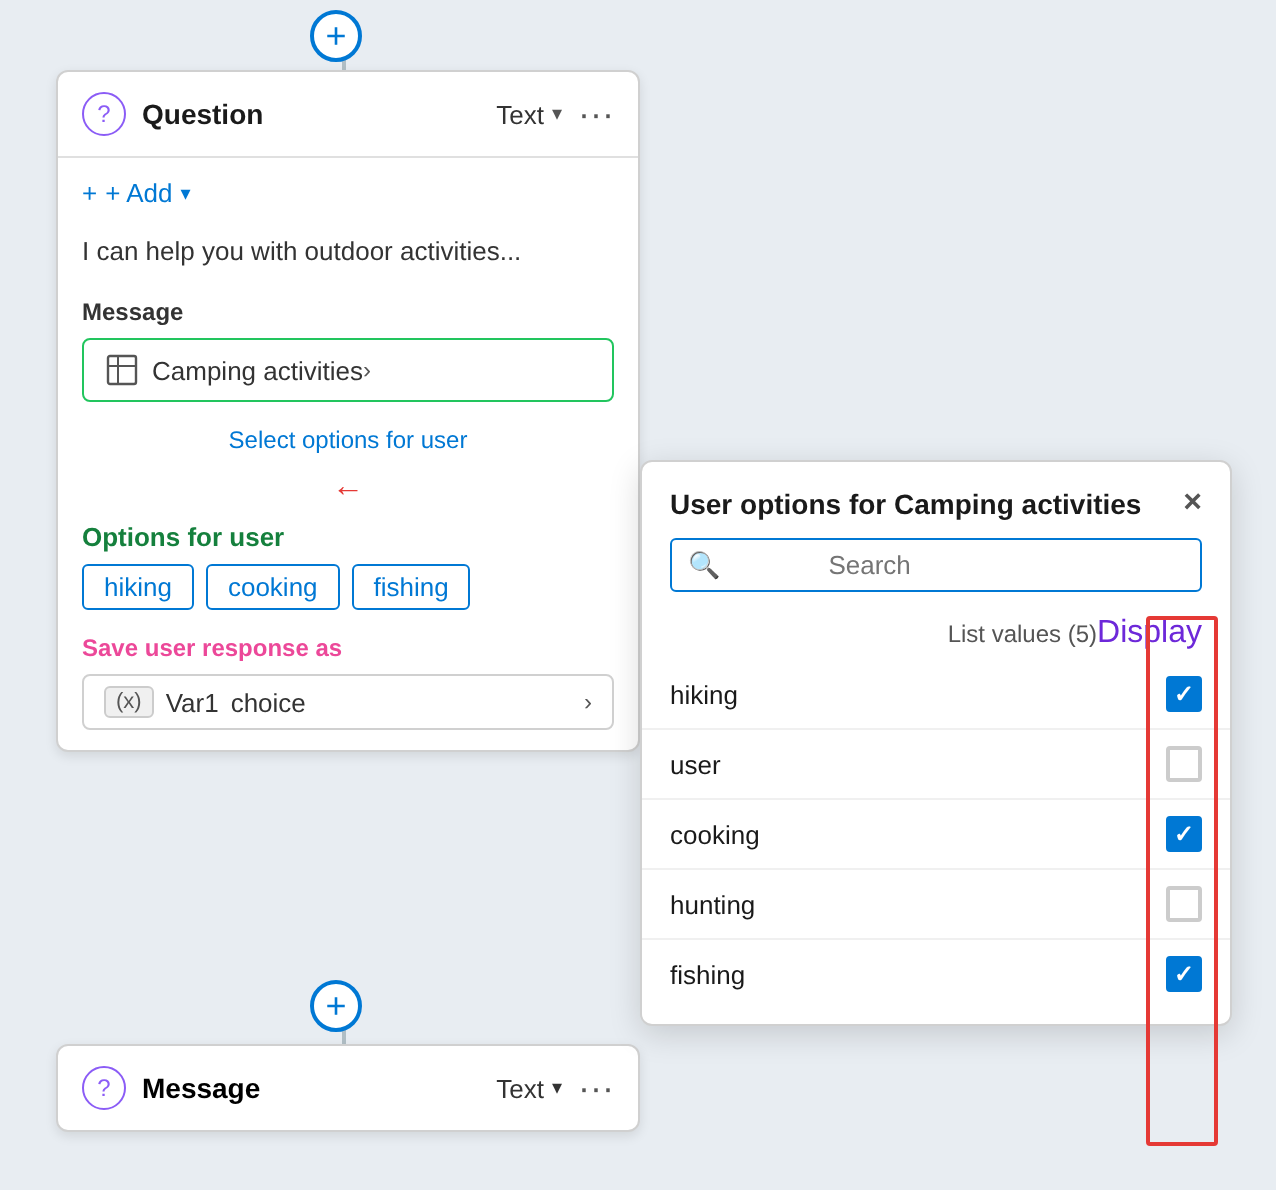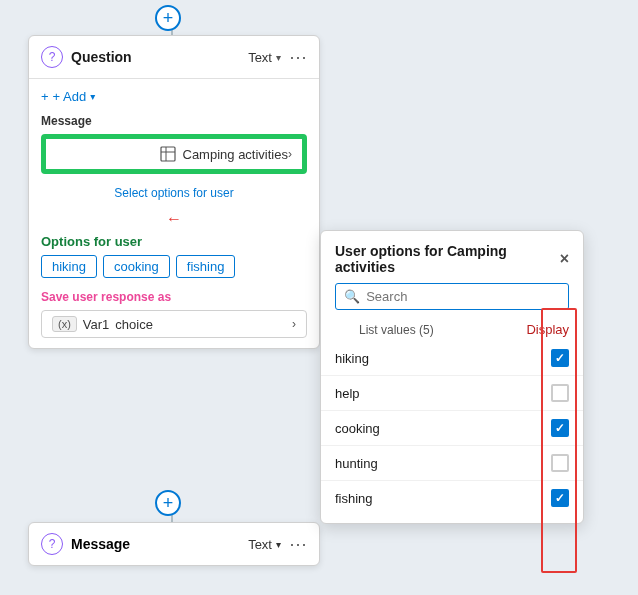--- a/index.html
+++ b/index.html
@@ -128,22 +128,22 @@
     .section-label {
       font-size: 12px;
       font-weight: 600;
       color: #333;
       margin-bottom: 6px;
     }
 
     .identify-row {
       display: flex;
       align-items: center;
-      justify-content: flex-end;
-      border: 5px solid #22c55e;
+      justify-content: flex-start;
+      border: 1px solid #22c55e;
       border-radius: 4px;
       padding: 6px 10px;
       margin-bottom: 12px;
       cursor: pointer;
     }
 
     .identify-inner {
       display: flex;
       align-items: center;
       gap: 6px;
@@ -262,21 +262,21 @@
     }
 
     .msg-title { font-weight: 600; font-size: 14px; flex: 1; }
     .msg-type { font-size: 13px; color: #333; display: flex; align-items: center; gap: 4px; }
 
     
     .popup-panel {
       position: absolute;
       left: 320px;
       top: 230px;
-      width: 264px;
+      width: 296px;
       background: white;
       border: 1px solid #d0d0d0;
       border-radius: 6px;
       box-shadow: 0 4px 16px rgba(0,0,0,0.15);
       z-index: 20;
     }
 
     .popup-header {
       display: flex;
       align-items: center;
@@ -304,33 +304,33 @@
     }
 
     .search-icon-small { color: #555; font-size: 13px; }
 
     .search-input {
       border: none;
       outline: none;
       font-size: 13px;
       flex: 1;
       color: #333;
+      margin-left: 48px;
     }
 
     .list-header {
       display: flex;
       align-items: center;
-      justify-content: space-between;
+      justify-content: flex-end;
       padding: 4px 14px;
       font-size: 12px;
       color: #555;
-      margin-left: 24px;
-    }
-
-    .display-label { font-size: 13px; color: #b91c1c; padding-left: 34px; }
+    }
+
+    .display-label { font-size: 16px; color: #6d28d9; }
 
     .list-items { padding: 0 0 8px 0; }
 
     .list-item-row {
       display: flex;
       align-items: center;
       justify-content: space-between;
       padding: 8px 14px;
       font-size: 13px;
       color: #1a1a1a;
@@ -413,20 +413,21 @@
         </div>
         <div class="more-btn">···</div>
       </div>
     </div>
     <div class="card-body">
       <div class="add-row">
         <span>+</span>
         <span>+ Add</span>
         <span style="font-size:10px;">▾</span>
       </div>
+      <div class="message-text">I can help you with outdoor activities...</div>
       <div class="section-label">Message</div>
       <div class="identify-row">
         <div class="identify-inner">
           <div class="identify-icon">
             <svg width="16" height="16" viewBox="0 0 16 16" fill="none">
               <rect x="1" y="1" width="14" height="14" rx="1" stroke="#555" stroke-width="1.2" fill="none"></rect>
               <line x1="1" y1="6" x2="15" y2="6" stroke="#555" stroke-width="1"></line>
               <line x1="6" y1="1" x2="6" y2="15" stroke="#555" stroke-width="1"></line>
             </svg>
           </div>
@@ -487,21 +488,21 @@
     <div class="list-items">
 
       <div class="list-item-row">
         <span>hiking</span>
         <div class="checkbox-wrap checked">
           <span class="checkmark">✓</span>
         </div>
       </div>
 
       <div class="list-item-row">
-        <span>help</span>
+        <span>user</span>
         <div class="checkbox-wrap"></div>
       </div>
 
       <div class="list-item-row">
         <span>cooking</span>
         <div class="checkbox-wrap checked">
           <span class="checkmark">✓</span>
         </div>
       </div>
 

